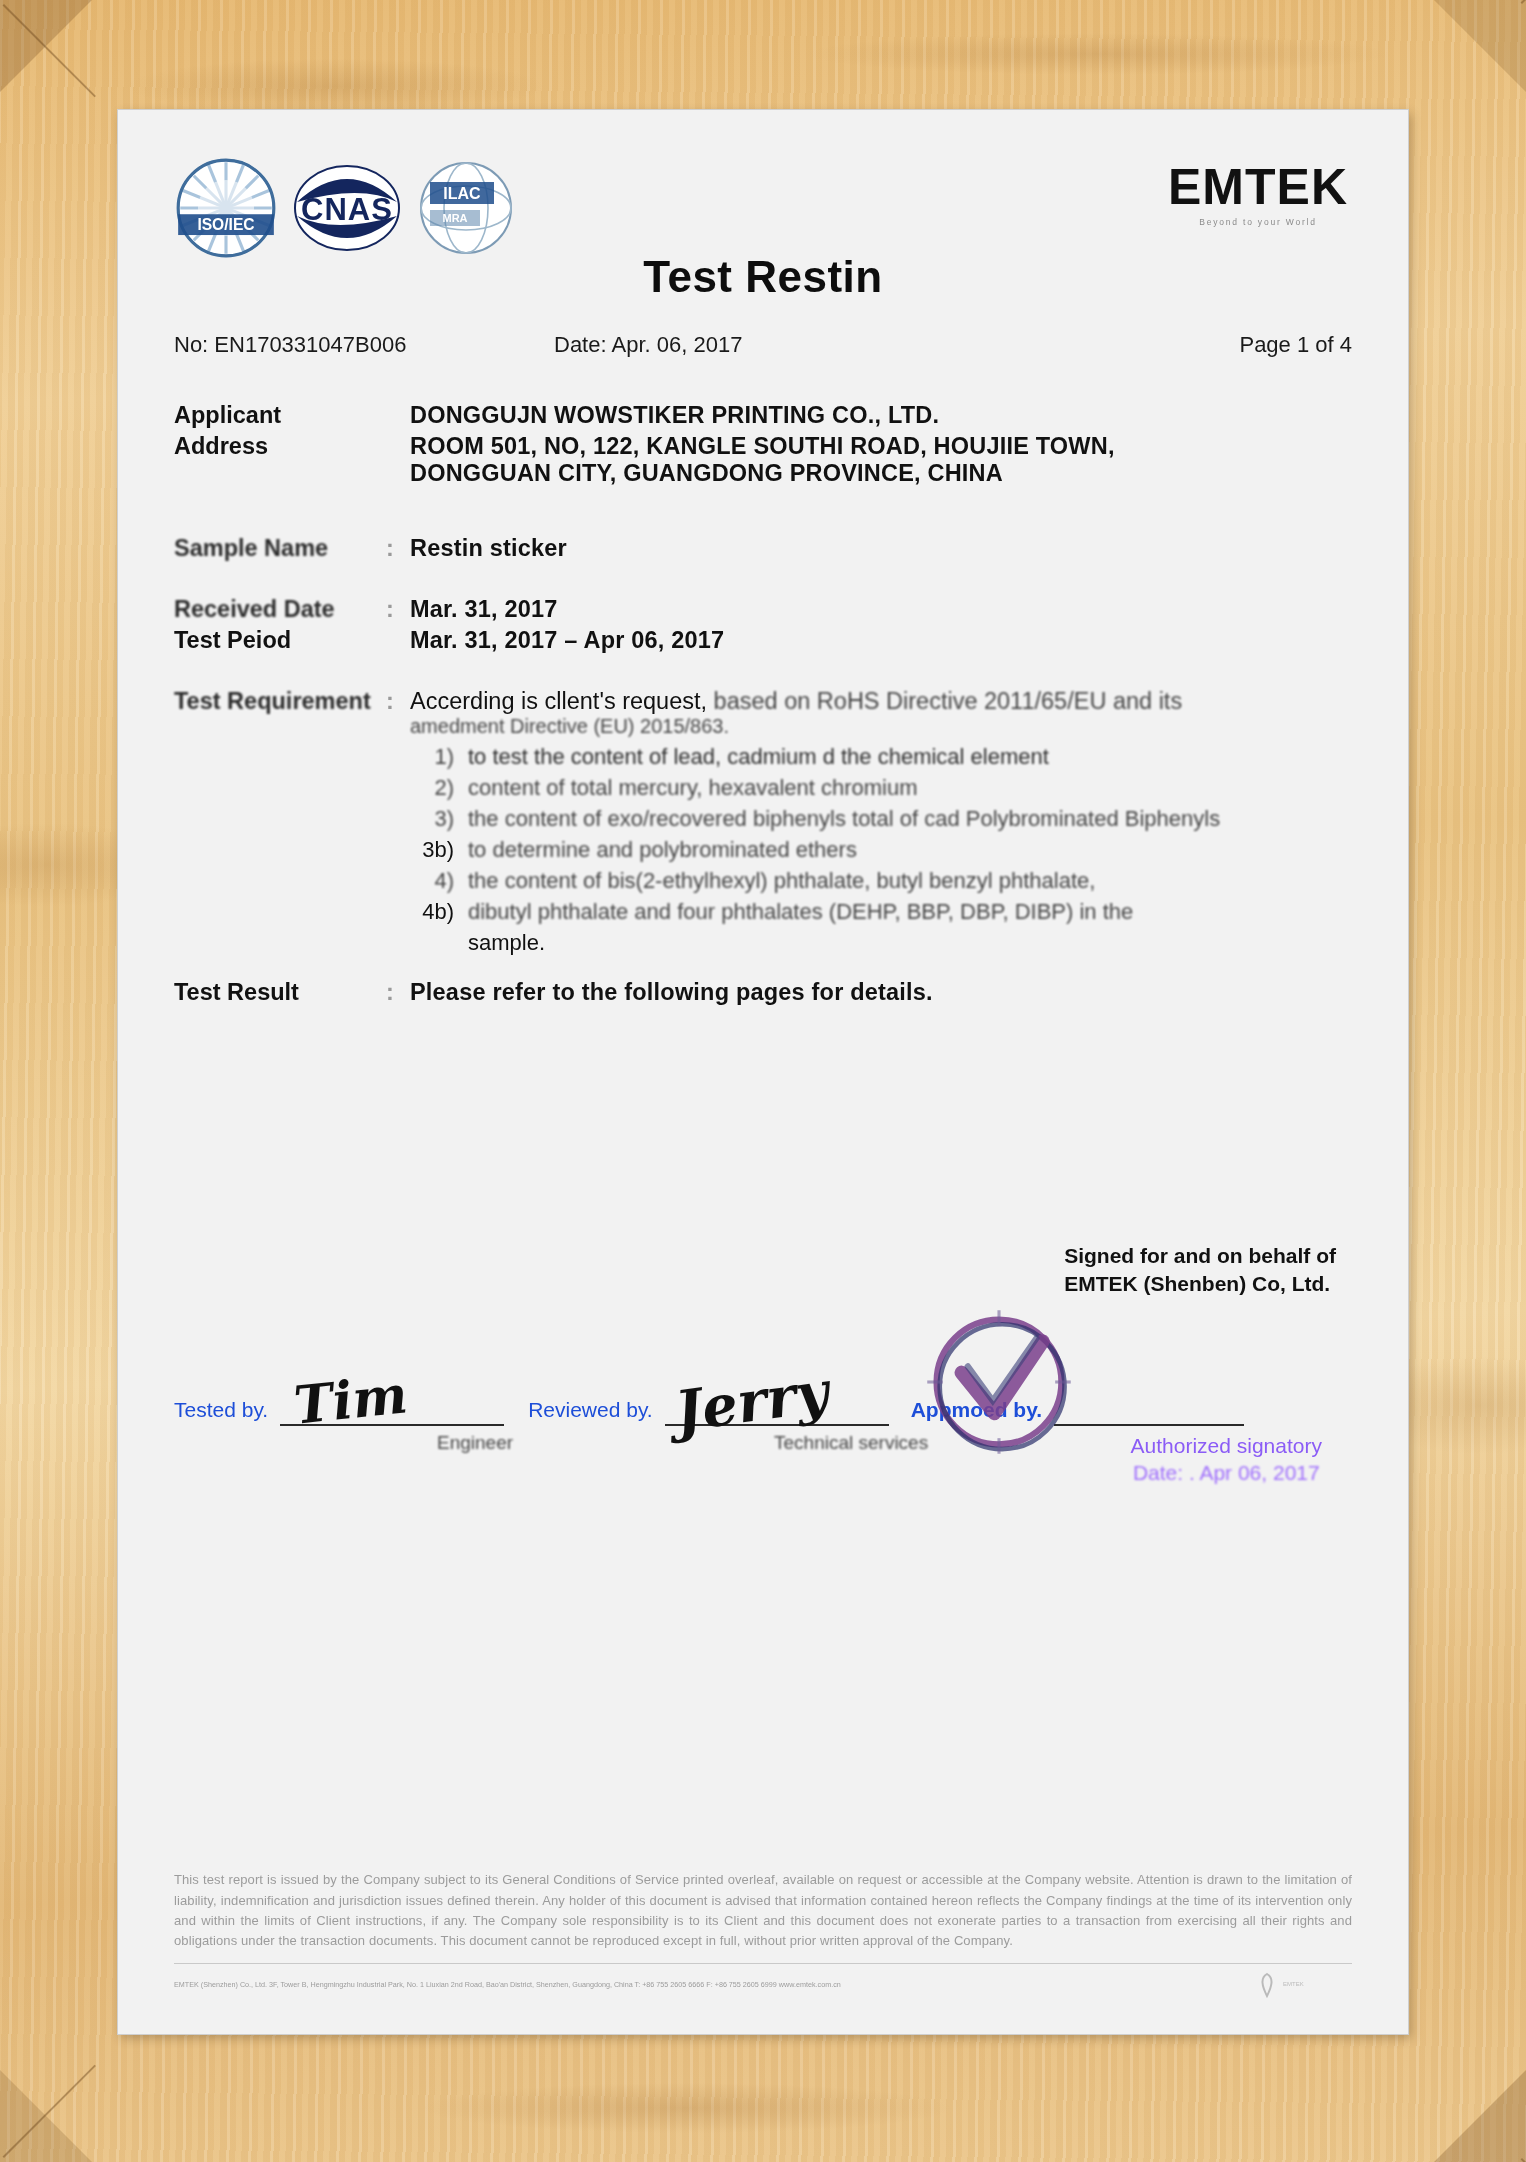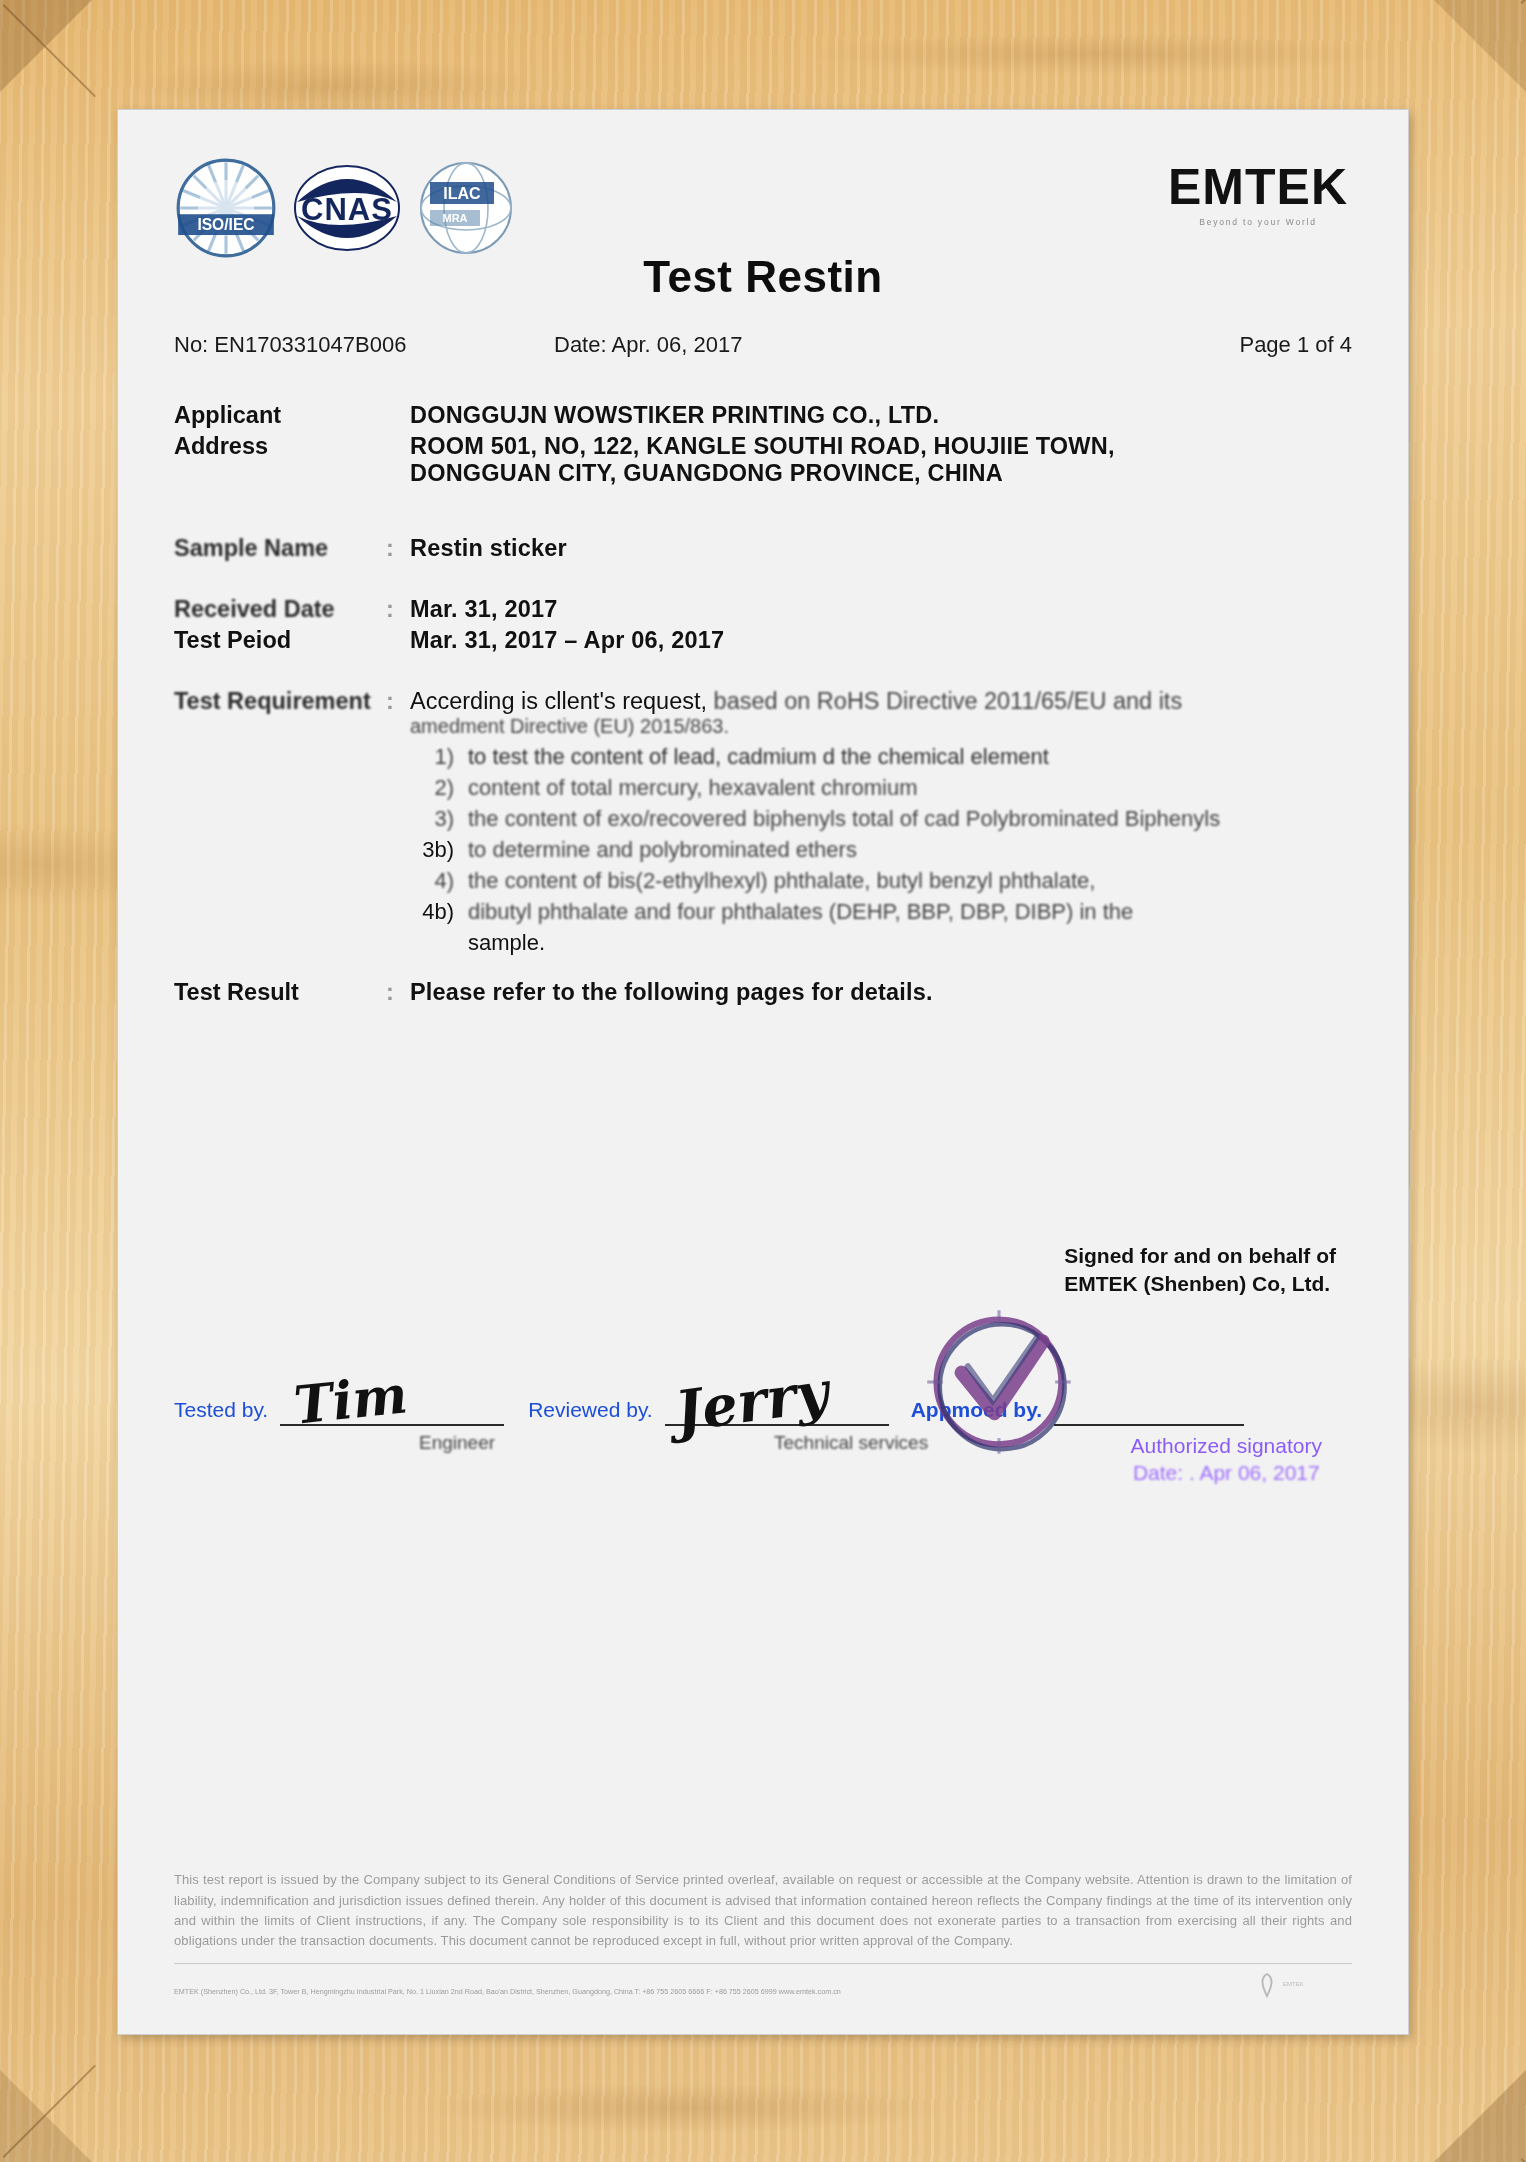--- a/index.html
+++ b/index.html
@@ -106,38 +106,38 @@
   .sigink{
     position:absolute;left:14px;bottom:-6px;
     font-family:"DejaVu Serif",serif;font-style:italic;font-weight:700;
     font-size:52px;color:#111;transform:rotate(-6deg);
     white-space:nowrap;
   }
   .sigink.two{font-size:56px;left:10px;bottom:-10px;transform:rotate(-8deg);}
   .sigcap{
     position:absolute;top:190px;font-size:19px;color:#333;
   }
-  .sigcap.one{left:206px;padding-left:39px;}
+  .sigcap.one{left:224px;padding-left:39px;}
   .sigcap.two{left:600px;}
   .approved-wrap{position:relative;font-weight:bold;}
   .seal{
     position:absolute;left:10px;bottom:-34px;width:156px;height:156px;
   }
   .authsig{
     position:absolute;right:30px;top:190px;text-align:center;font-size:21px;
     color:#8b5cf6;line-height:1.3;
   }
 
   .footer{position:absolute;left:10px;right:10px;bottom:22px;}
   .fineprint{
     font-size:13px;color:#9c9c9c;line-height:1.55;text-align:justify;
     filter:blur(.55px);letter-spacing:.1px;
   }
   .footdiv{border-top:1px solid #c9c9c9;margin:12px 0 8px;}
-  .footbottom{display:flex;align-items:flex-end;gap:14px;}
+  .footbottom{display:flex;align-items:center;gap:14px;}
   .footbottom .fp2{flex:1;font-size:7.2px;color:#9c9c9c;line-height:1.6;filter:blur(.55px);}
   .footlogo{width:96px;flex:none;display:flex;align-items:center;gap:5px;opacity:.55;filter:blur(.4px);}
   .footlogo-txt{font-size:6px;color:#8e8e8e;line-height:1.3;}
 </style>
 </head>
 <body>
 
 <div class="frame">
   <div class="frame-grain"></div>
   <div class="miter tl"></div>

